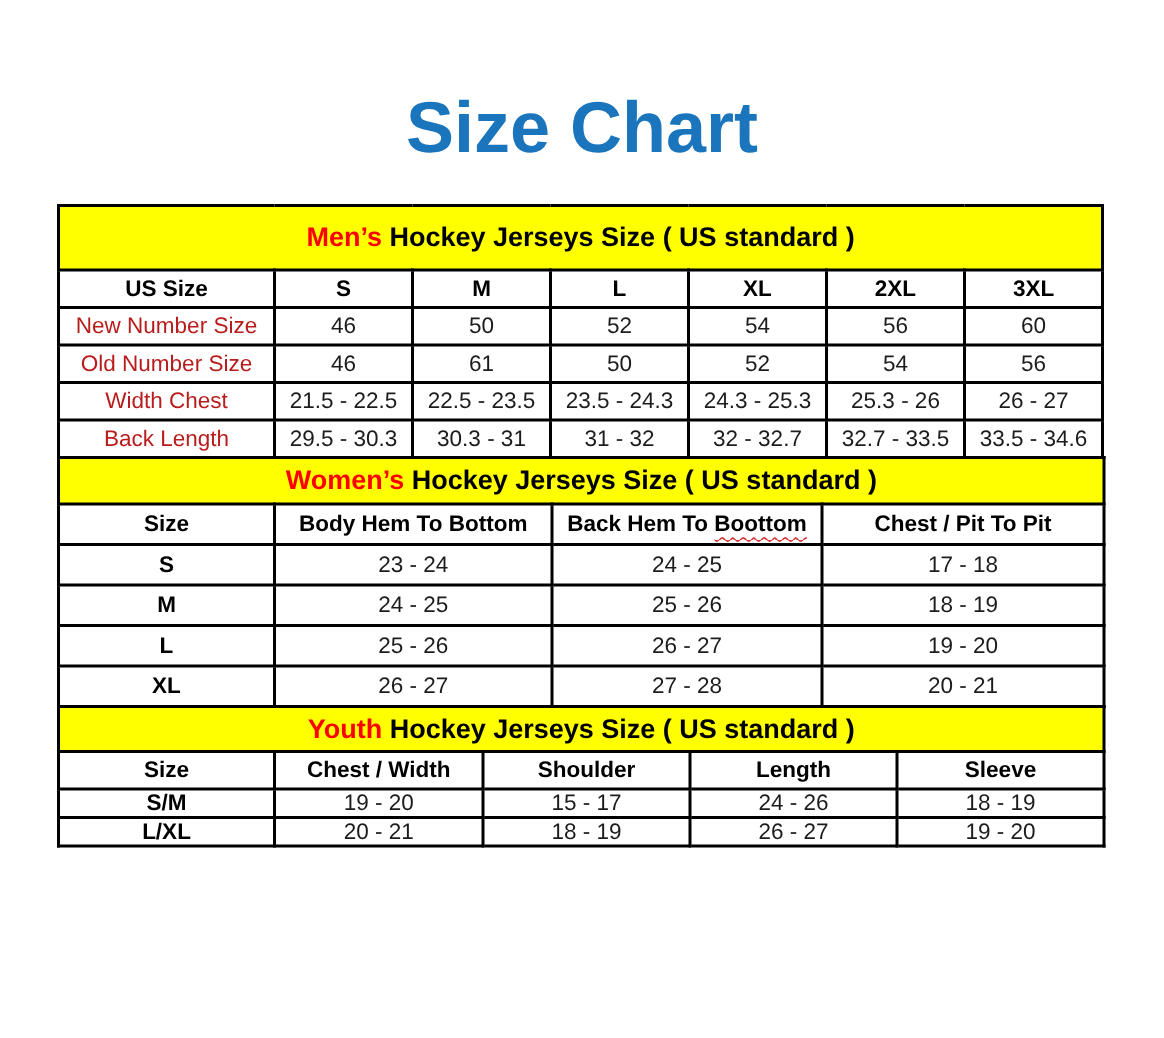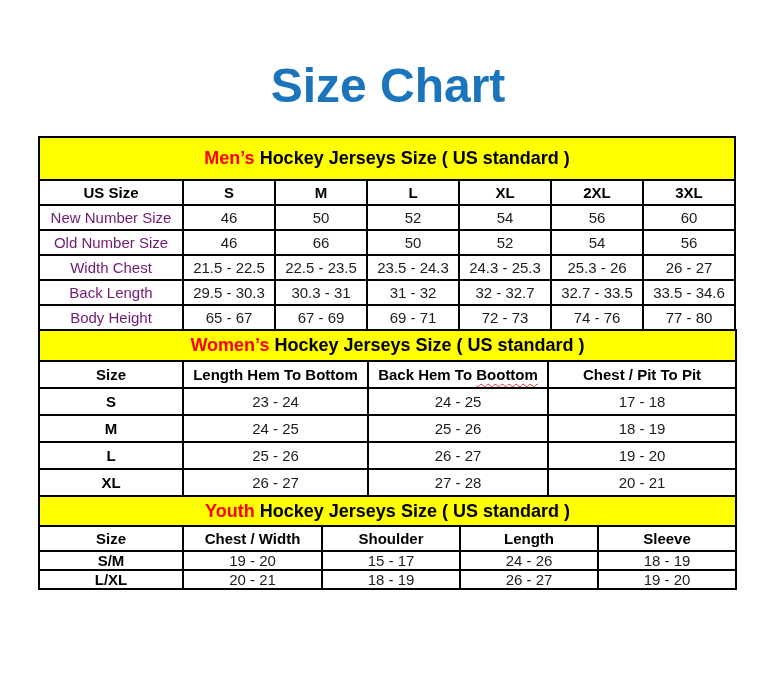--- a/index.html
+++ b/index.html
@@ -48,21 +48,21 @@
   .youth .band { height: 30px; }
   .accent { color: #FF0000; }
   th { font-weight: 700; font-size: 15px; color: #000000; }
   td { font-weight: 400; font-size: 15px; color: #1c1c1c; }
   .men  .head-row th { height: 25px; }
   .men  .data-row td { height: 25px; }
   .women .head-row th { height: 27px; }
   .women .data-row td { height: 27px; }
   .youth .head-row th { height: 25px; }
   .youth .data-row td { height: 19px; }
-  .men td.rlabel { font-weight: 400; color: #701a75; }
+  .men td.rlabel { font-weight: 400; color: #b91c1c; }
   .women td.rlabel, .youth td.rlabel { font-weight: 700; color: #000000; }
   .misspelled {
     text-decoration-line: underline;
     text-decoration-style: wavy;
     text-decoration-color: #d93030;
     text-decoration-thickness: 1px;
     text-underline-offset: 3px;
   }
 </style>
 </head>
@@ -100,21 +100,21 @@
         <td>46</td>
         <td>50</td>
         <td>52</td>
         <td>54</td>
         <td>56</td>
         <td>60</td>
       </tr>
       <tr class="data-row">
         <td class="rlabel">Old Number Size</td>
         <td>46</td>
-        <td>66</td>
+        <td>61</td>
         <td>50</td>
         <td>52</td>
         <td>54</td>
         <td>56</td>
       </tr>
       <tr class="data-row">
         <td class="rlabel">Width Chest</td>
         <td>21.5 - 22.5</td>
         <td>22.5 - 23.5</td>
         <td>23.5 - 24.3</td>
@@ -123,47 +123,38 @@
         <td>26 - 27</td>
       </tr>
       <tr class="data-row">
         <td class="rlabel">Back Length</td>
         <td>29.5 - 30.3</td>
         <td>30.3 - 31</td>
         <td>31 - 32</td>
         <td>32 - 32.7</td>
         <td>32.7 - 33.5</td>
         <td>33.5 - 34.6</td>
-      </tr>
-      <tr class="data-row">
-        <td class="rlabel">Body Height</td>
-        <td>65 - 67</td>
-        <td>67 - 69</td>
-        <td>69 - 71</td>
-        <td>72 - 73</td>
-        <td>74 - 76</td>
-        <td>77 - 80</td>
       </tr>
     </tbody>
   </table>
 
   <table class="section women">
     <colgroup>
       <col style="width:144px">
         <col style="width:185px">
         <col style="width:180px">
         <col style="width:188px">
     </colgroup>
     <tbody>
       <tr class="band-row">
         <td class="band" colspan="4"><span class="accent">Women’s</span><span> Hockey Jerseys Size ( US standard )</span></td>
       </tr>
       <tr class="head-row">
         <th>Size</th>
-        <th>Length Hem To Bottom</th>
+        <th>Body Hem To Bottom</th>
         <th><span>Back Hem To </span><span class="misspelled">Boottom</span></th>
         <th>Chest / Pit To Pit</th>
       </tr>
       <tr class="data-row">
         <td class="rlabel">S</td>
         <td>23 - 24</td>
         <td>24 - 25</td>
         <td>17 - 18</td>
       </tr>
       <tr class="data-row">

